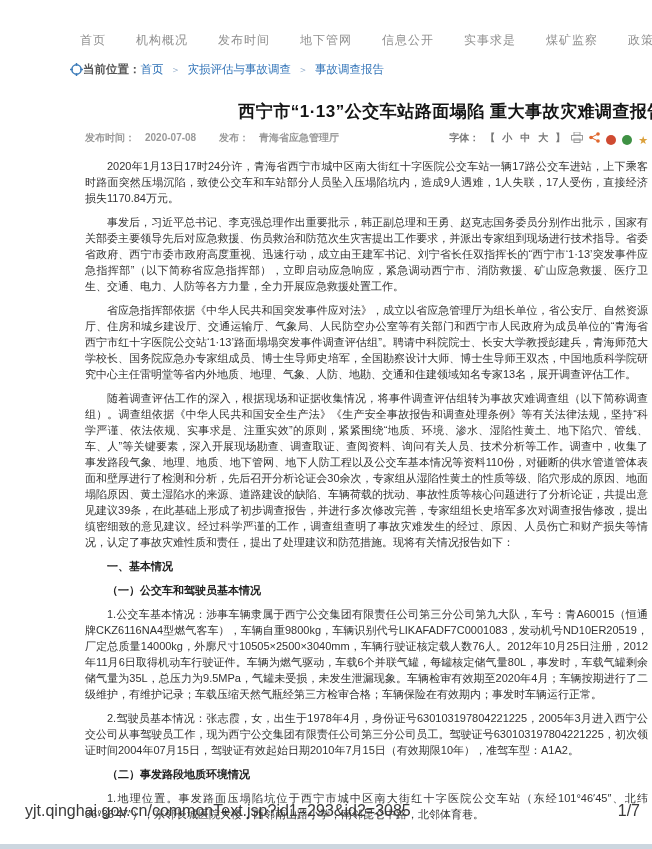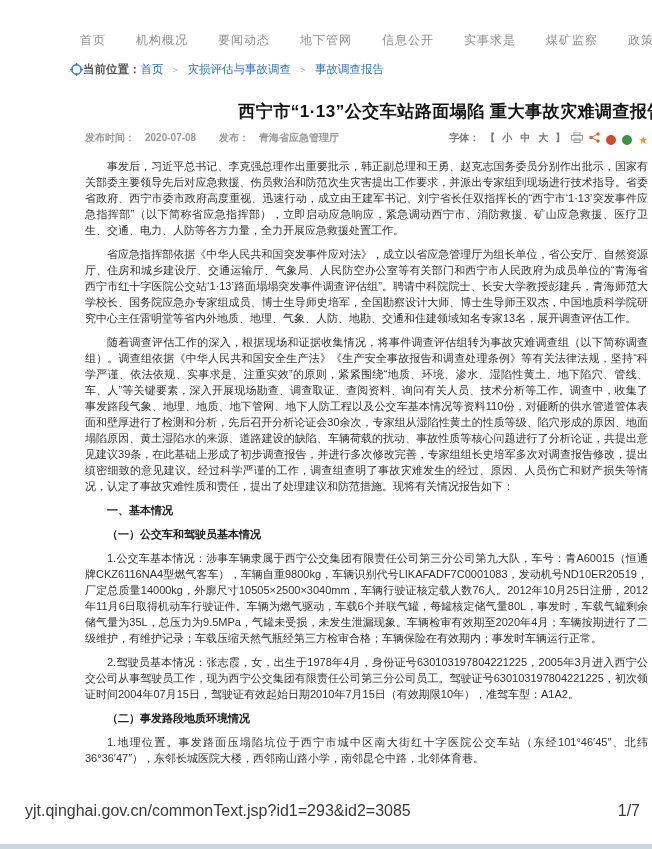--- a/index.html
+++ b/index.html
@@ -59,21 +59,21 @@
   .bottom-strip{
     position:absolute;left:0;right:0;bottom:0;height:5px;background:#ccd6df;
   }
 </style>
 </head>
 <body>
 
 <nav class="topnav" id="topnav">
     <span class="nav-item">首页</span>
     <span class="nav-item">机构概况</span>
-    <span class="nav-item">要闻动态</span>
+    <span class="nav-item">发布时间</span>
     <span class="nav-item">地下管网</span>
     <span class="nav-item">信息公开</span>
     <span class="nav-item">实事求是</span>
     <span class="nav-item">煤矿监察</span>
     <span class="nav-item">政策法规</span>
   </nav>
 
 <div class="breadcrumb">
   <span class="bc-icon">
     <svg width="13" height="13" viewBox="0 0 14 14">
@@ -124,20 +124,21 @@
         <line x1="2" y1="5.5" x2="9" y2="9" stroke="#e0662c" stroke-width="1"></line>
       </svg>
     </span>
     <span class="share-dot" style="background:#cf4a31;"></span>
     <span class="share-dot" style="background:#3f9144;"></span>
     <span class="star" style="color:#dca13c;">★</span>
   </div>
 </div>
 
 <article class="article" id="article">
+    <div class="para p">2020年1月13日17时24分许，青海省西宁市城中区南大街红十字医院公交车站一辆17路公交车进站，上下乘客时路面突然压塌沉陷，致使公交车和车站部分人员坠入压塌陷坑内，造成9人遇难，1人失联，17人受伤，直接经济损失1170.84万元。</div>
     <div class="para p">事发后，习近平总书记、李克强总理作出重要批示，韩正副总理和王勇、赵克志国务委员分别作出批示，国家有关部委主要领导先后对应急救援、伤员救治和防范次生灾害提出工作要求，并派出专家组到现场进行技术指导。省委省政府、西宁市委市政府高度重视、迅速行动，成立由王建军书记、刘宁省长任双指挥长的“西宁市‘1·13’突发事件应急指挥部”（以下简称省应急指挥部），立即启动应急响应，紧急调动西宁市、消防救援、矿山应急救援、医疗卫生、交通、电力、人防等各方力量，全力开展应急救援处置工作。</div>
     <div class="para p">省应急指挥部依据《中华人民共和国突发事件应对法》，成立以省应急管理厅为组长单位，省公安厅、自然资源厅、住房和城乡建设厅、交通运输厅、气象局、人民防空办公室等有关部门和西宁市人民政府为成员单位的“青海省西宁市红十字医院公交站‘1·13’路面塌塌突发事件调查评估组”。聘请中科院院士、长安大学教授彭建兵，青海师范大学校长、国务院应急办专家组成员、博士生导师史培军，全国勘察设计大师、博士生导师王双杰，中国地质科学院研究中心主任雷明堂等省内外地质、地理、气象、人防、地勘、交通和住建领域知名专家13名，展开调查评估工作。</div>
     <div class="para p">随着调查评估工作的深入，根据现场和证据收集情况，将事件调查评估组转为事故灾难调查组（以下简称调查组）。调查组依据《中华人民共和国安全生产法》《生产安全事故报告和调查处理条例》等有关法律法规，坚持“科学严谨、依法依规、实事求是、注重实效”的原则，紧紧围绕“地质、环境、渗水、湿陷性黄土、地下陷穴、管线、车、人”等关键要素，深入开展现场勘查、调查取证、查阅资料、询问有关人员、技术分析等工作。调查中，收集了事发路段气象、地理、地质、地下管网、地下人防工程以及公交车基本情况等资料110份，对砸断的供水管道管体表面和壁厚进行了检测和分析，先后召开分析论证会30余次，专家组从湿陷性黄土的性质等级、陷穴形成的原因、地面塌陷原因、黄土湿陷水的来源、道路建设的缺陷、车辆荷载的扰动、事故性质等核心问题进行了分析论证，共提出意见建议39条，在此基础上形成了初步调查报告，并进行多次修改完善，专家组组长史培军多次对调查报告修改，提出缜密细致的意见建议。经过科学严谨的工作，调查组查明了事故灾难发生的经过、原因、人员伤亡和财产损失等情况，认定了事故灾难性质和责任，提出了处理建议和防范措施。现将有关情况报告如下：</div>
     <div class="para h1">一、基本情况</div>
     <div class="para h2">（一）公交车和驾驶员基本情况</div>
     <div class="para p">1.公交车基本情况：涉事车辆隶属于西宁公交集团有限责任公司第三分公司第九大队，车号：青A60015（恒通牌CKZ6116NA4型燃气客车），车辆自重9800kg，车辆识别代号LIKAFADF7C0001083，发动机号ND10ER20519，厂定总质量14000kg，外廓尺寸10505×2500×3040mm，车辆行驶证核定载人数76人。2012年10月25日注册，2012年11月6日取得机动车行驶证件。车辆为燃气驱动，车载6个并联气罐，每罐核定储气量80L，事发时，车载气罐剩余储气量为35L，总压力为9.5MPa，气罐未受损，未发生泄漏现象。车辆检审有效期至2020年4月；车辆按期进行了二级维护，有维护记录；车载压缩天然气瓶经第三方检审合格；车辆保险在有效期内；事发时车辆运行正常。</div>
     <div class="para p">2.驾驶员基本情况：张志霞，女，出生于1978年4月，身份证号630103197804221225，2005年3月进入西宁公交公司从事驾驶员工作，现为西宁公交集团有限责任公司第三分公司员工。驾驶证号630103197804221225，初次领证时间2004年07月15日，驾驶证有效起始日期2010年7月15日（有效期限10年），准驾车型：A1A2。</div>
     <div class="para h2">（二）事发路段地质环境情况</div>
     <div class="para p">1.地理位置。事发路面压塌陷坑位于西宁市城中区南大街红十字医院公交车站（东经101°46′45″、北纬36°36′47″），东邻长城医院大楼，西邻南山路小学，南邻昆仑中路，北邻体育巷。</div>
   </article>

